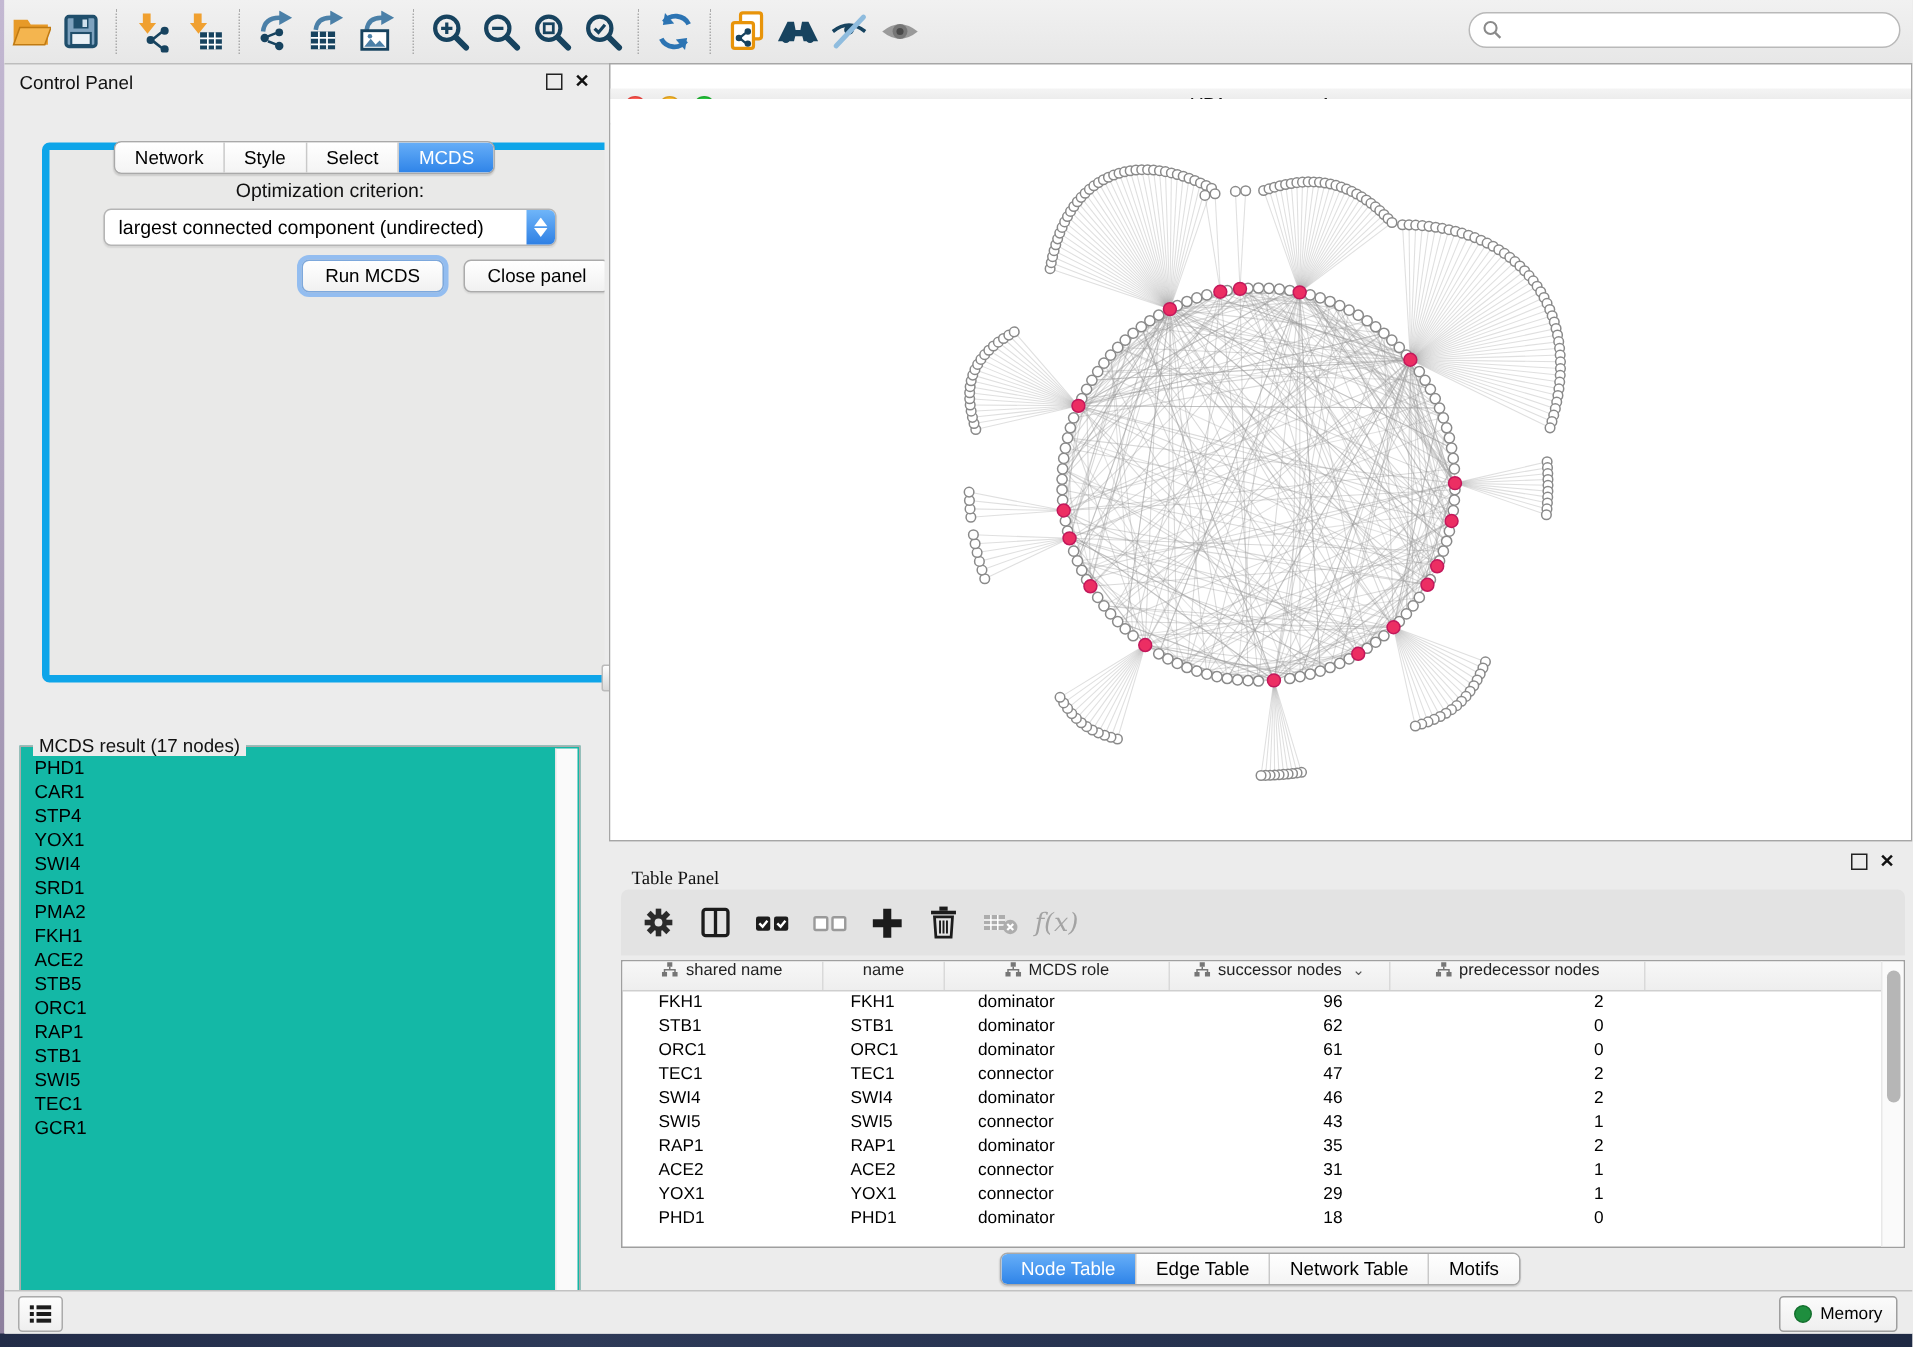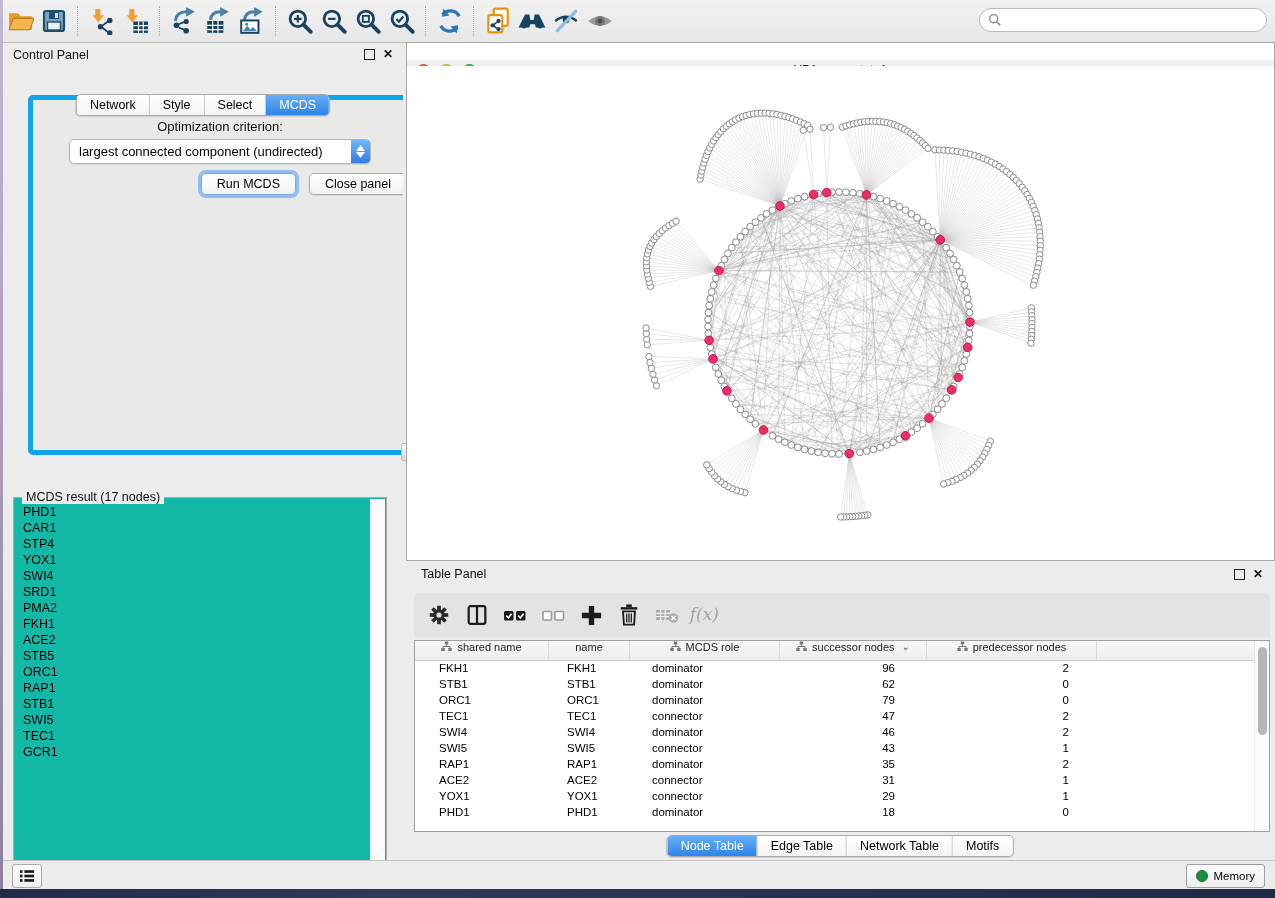--- a/index.html
+++ b/index.html
@@ -56,21 +56,21 @@
   .lights{position:absolute;left:9px;top:5px;display:flex;gap:8px;}
   .light{width:13px;height:13px;border-radius:50%;}
   .light.red{background:#FF5F57;border:0.5px solid #E0443E;}
   .light.yellow{background:#FEBC2E;border:0.5px solid #D89E24;}
   .light.green{background:#28C840;border:0.5px solid #1DA82F;}
   .net-title{position:absolute;left:0;right:0;top:4px;text-align:center;font-size:12.5px;color:#111;}
   .net-view{position:absolute;left:0;top:23px;right:0;bottom:0;background:#fff;overflow:hidden;}
 
   
   .tp-titlebar{position:absolute;left:403px;top:563px;right:0;height:24px;}
-  .tp-titlebar .panel-title{position:absolute;left:15px;top:4px;}
+  .tp-titlebar .panel-title{position:absolute;left:15px;top:15px;font-family:Liberation Serif, serif;}
   .tp-titlebar .winbtns{right:12px;top:5px;}
   .tp-toolbar{position:absolute;left:411px;top:593px;width:856px;height:44px;background:#E3E3E3;border-radius:5px 5px 0 0;display:flex;align-items:center;padding-left:8px;box-sizing:border-box;gap:4px;}
   .tp-tool{width:34px;height:34px;display:flex;align-items:center;justify-content:center;}
   .tp-table{position:absolute;left:411px;top:640px;width:856px;height:192px;background:#fff;border:1px solid #9F9F9F;box-sizing:border-box;}
   .thead{position:absolute;left:0;top:0;right:14px;height:19px;display:flex;background:linear-gradient(#F7F7F7,#EEEEEE);border-bottom:1px solid #CFCFCF;}
   .thcell{display:flex;align-items:flex-start;justify-content:center;gap:5px;font-size:11px;color:#222;border-right:1px solid #D9D9D9;box-sizing:border-box;position:relative;}
   .thcell:last-child{border-right:none;}
   .orgicon{display:inline-flex;}
   .sortchev{font-size:10px;color:#555;margin-left:2px;}
   .tbody{position:absolute;left:0;top:19px;right:14px;bottom:0;overflow:hidden;}
@@ -1310,21 +1310,21 @@
             <div class="tcell c0">STB1</div>
             <div class="tcell c1">STB1</div>
             <div class="tcell c2">dominator</div>
             <div class="tcell c3">62</div>
             <div class="tcell c4">0</div>
           </div>
           <div class="trow">
             <div class="tcell c0">ORC1</div>
             <div class="tcell c1">ORC1</div>
             <div class="tcell c2">dominator</div>
-            <div class="tcell c3">79</div>
+            <div class="tcell c3">61</div>
             <div class="tcell c4">0</div>
           </div>
           <div class="trow">
             <div class="tcell c0">TEC1</div>
             <div class="tcell c1">TEC1</div>
             <div class="tcell c2">connector</div>
             <div class="tcell c3">47</div>
             <div class="tcell c4">2</div>
           </div>
           <div class="trow">

